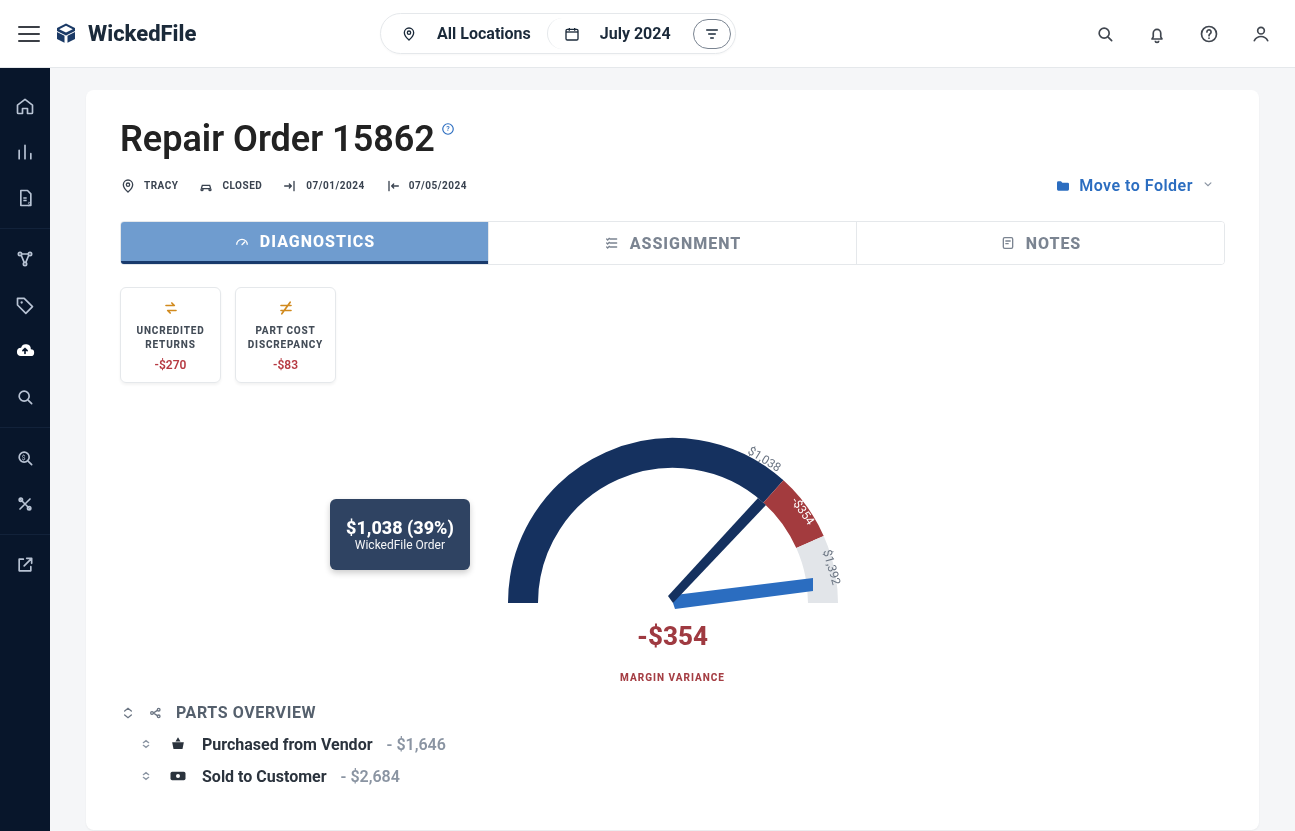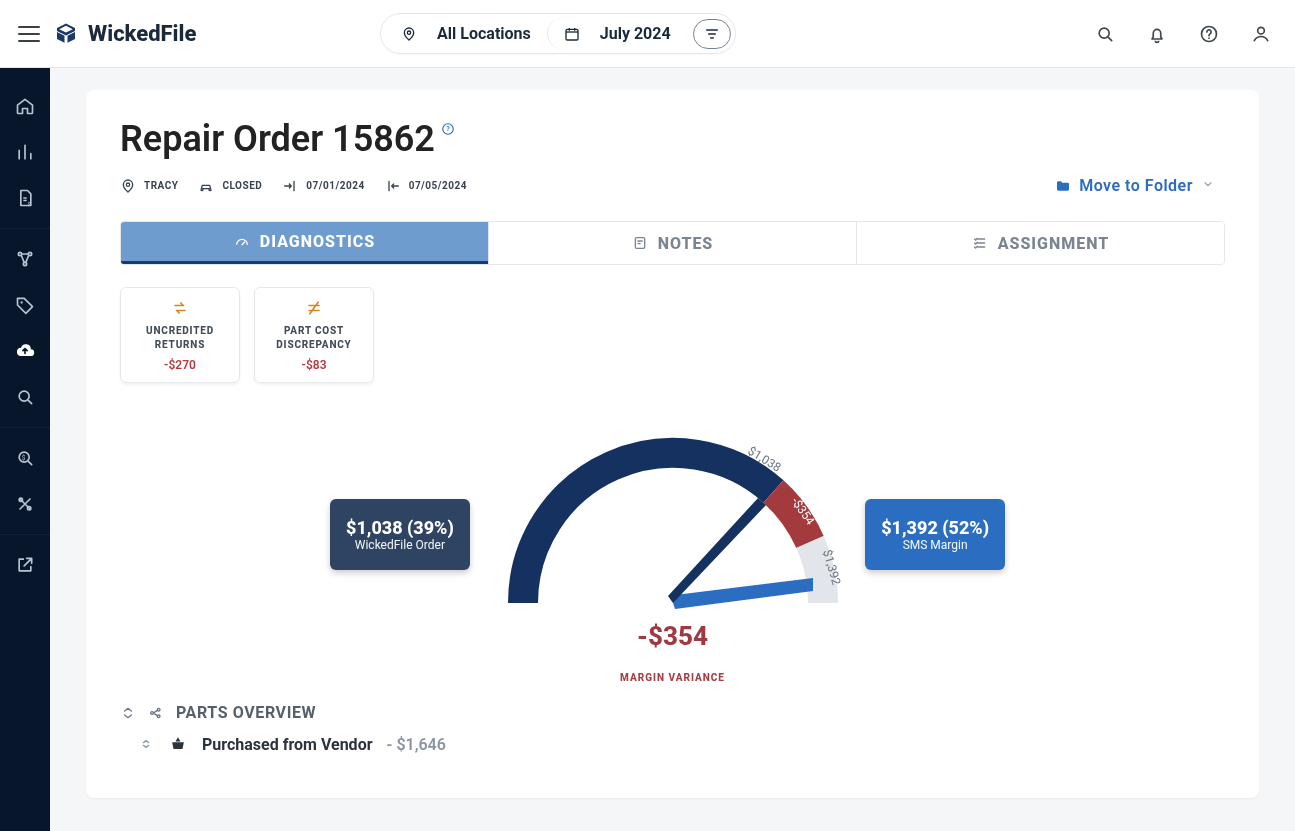--- a/index.html
+++ b/index.html
@@ -77,21 +77,21 @@
   .movefolder .chev{color:#8a94a2}
 
   .tabs{display:flex;margin-top:20px;gap:0;border:1px solid var(--border);border-radius:4px;overflow:hidden}
   .tab{flex:1;display:flex;align-items:center;justify-content:center;gap:10px;padding:10px 0;font-weight:800;letter-spacing:1px;cursor:pointer}
   .tab.active{background:#6f9ccf;color:#fff;border-bottom:3px solid #193a6c}
   .tab:not(.active){color:#7b8491;background:#fff;border-left:1px solid var(--border)}
   .tabs .tab:first-child{border-left:none}
 
   .diag-cards{display:flex;gap:14px;margin-top:22px}
   .dcard{
-    width:120px;padding:10px 8px;border:1px solid var(--border);border-radius:6px;
+    width:101px;padding:10px 8px;border:1px solid var(--border);border-radius:6px;
     text-align:center;box-shadow:0 2px 3px rgba(0,0,0,.05);
     display:flex;flex-direction:column;align-items:center;gap:6px;cursor:pointer
   }
   .dcard .ic{color:#c37c12}
   .dcard .dt{font-size:10px;font-weight:800;color:#434c57;letter-spacing:.8px;line-height:1.4}
   .dcard .dv{font-size:12px;color:var(--red-text);font-weight:600}
 
   .gauge-wrap{position:relative;height:280px;margin-top:40px}
   .leftbox,.rightbox{
     position:absolute;top:76px;border-radius:6px;color:#fff;padding:18px 16px;text-align:center;box-shadow:0 3px 6px rgba(0,0,0,.2)
@@ -306,30 +306,30 @@
     <div class="tabs">
       <div class="tab active">
         <svg class="i sm" viewBox="0 0 24 24">
             <path d="M4 16a8 8 0 1116 0" fill="none" stroke="currentColor" stroke-width="2"></path>
             <path d="M12 16l4-4" stroke="currentColor" stroke-width="2" stroke-linecap="round"></path>
           </svg>
         <span>DIAGNOSTICS</span>
       </div>
       <div class="tab">
         <svg class="i sm" viewBox="0 0 24 24">
+            <path d="M9 6h10M9 12h10M9 18h10M4 6l1.5 1.5L8 5M4 12l1.5 1.5L8 11M4 18l1.5 1.5L8 17" stroke="currentColor" stroke-width="2" fill="none" stroke-linecap="round"></path>
+          </svg>
+        <span>ASSIGNMENT</span>
+      </div>
+      <div class="tab">
+        <svg class="i sm" viewBox="0 0 24 24">
             <rect x="5" y="4" width="14" height="16" rx="2" fill="none" stroke="currentColor" stroke-width="2"></rect>
             <path d="M8 9h8M8 13h5" stroke="currentColor" stroke-width="2"></path>
           </svg>
         <span>NOTES</span>
-      </div>
-      <div class="tab">
-        <svg class="i sm" viewBox="0 0 24 24">
-            <path d="M9 6h10M9 12h10M9 18h10M4 6l1.5 1.5L8 5M4 12l1.5 1.5L8 11M4 18l1.5 1.5L8 17" stroke="currentColor" stroke-width="2" fill="none" stroke-linecap="round"></path>
-          </svg>
-        <span>ASSIGNMENT</span>
       </div>
     </div>
 
     <div class="diag-cards">
       <div class="dcard">
         <div class="ic">
           <svg class="i" viewBox="0 0 24 24">
               <path d="M6 9h10l-3-3M18 15H8l3 3" stroke="#d18a1e" stroke-width="2" fill="none" stroke-linecap="round" stroke-linejoin="round"></path>
             </svg>
         </div>
@@ -345,24 +345,20 @@
         <div class="dt">PART COST DISCREPANCY</div>
         <div class="dv">-$83</div>
       </div>
     </div>
 
     <div class="gauge-wrap">
       <div class="leftbox">
         <div class="lbv">$1,038 (39%)</div>
         <div class="lbl">WickedFile Order</div>
       </div>
-      <div class="rightbox">
-        <div class="lbv">$1,392 (52%)</div>
-        <div class="lbl">SMS Margin</div>
-      </div>
 
       <svg class="gauge" viewBox="0 0 360 220">
         <path d="M30 180 A150 150 0 0 1 280.4 68.5" stroke="#15315f" stroke-width="30" fill="none"></path>
         <path d="M280.4 68.5 A150 150 0 0 1 317 119" stroke="#a33b3e" stroke-width="30" fill="none"></path>
         <path d="M317 119 A150 150 0 0 1 330 180" stroke="#e2e5e9" stroke-width="30" fill="none"></path>
 
         <polygon points="180,180 182,172 320,155 320,168 182,186" fill="#2b6dc0"></polygon>
         <polygon points="180,180 175,173 265,75 273,82" fill="#15315f"></polygon>
 
         <text x="254" y="30" font-size="12" fill="#6a7482" transform="rotate(32 254 30)">$1,038</text>
@@ -398,15 +394,30 @@
         </span>
         <span>
           <svg class="i" viewBox="0 0 24 24">
               <path d="M5 10h14l-1.6 8H6.6L5 10zm4-1l3-5 3 5" fill="#2b333d"></path>
             </svg>
         </span>
         <span>Purchased from Vendor</span>
         <span class="sub">- $1,646</span>
       </div>
 
+      <div class="row">
+        <span class="cheviconv">
+          <svg class="i sm" viewBox="0 0 24 24">
+              <path d="M8 10l4-3 4 3M8 14l4 3 4-3" stroke="#8a94a2" stroke-width="2" fill="none" stroke-linecap="round"></path>
+            </svg>
+        </span>
+        <span>
+          <svg class="i" viewBox="0 0 24 24">
+              <rect x="3" y="7" width="18" height="10" rx="2" fill="#2b333d"></rect>
+              <circle cx="12" cy="12" r="2.4" fill="#fff"></circle>
+            </svg>
+        </span>
+        <span>Sold to Customer</span>
+        <span class="sub">- $2,684</span>
+      </div>
     </div>
   </div>
 </div>
 
 </body></html>

